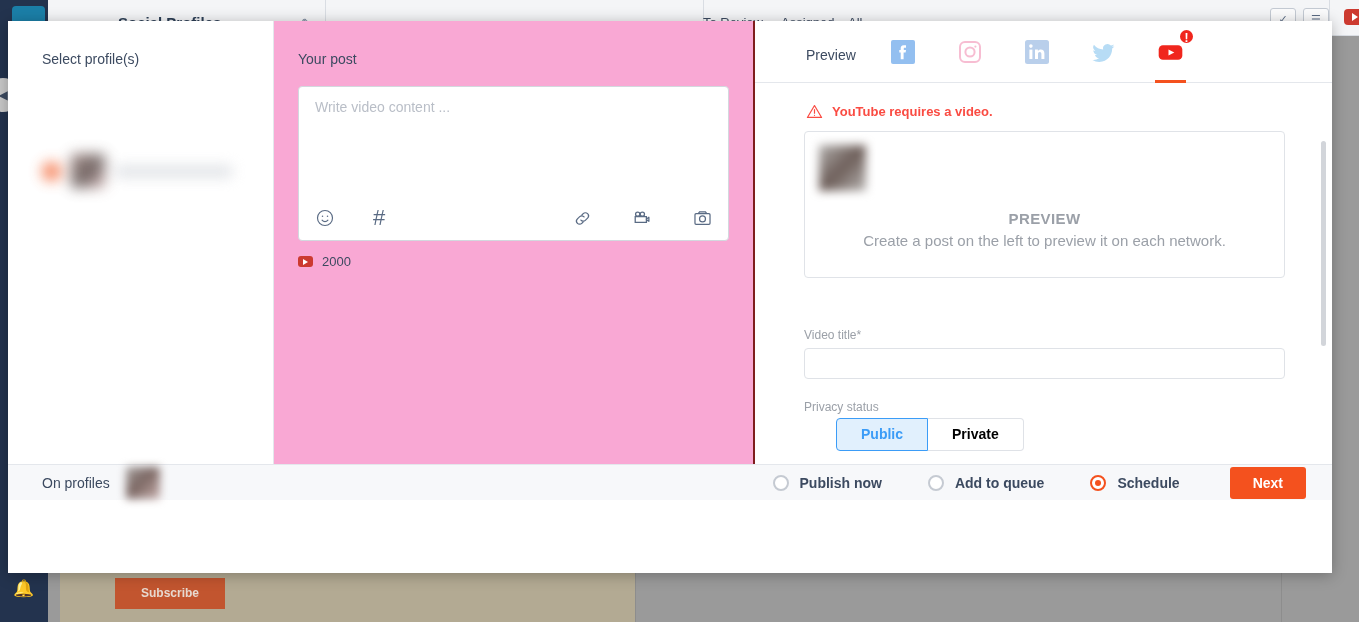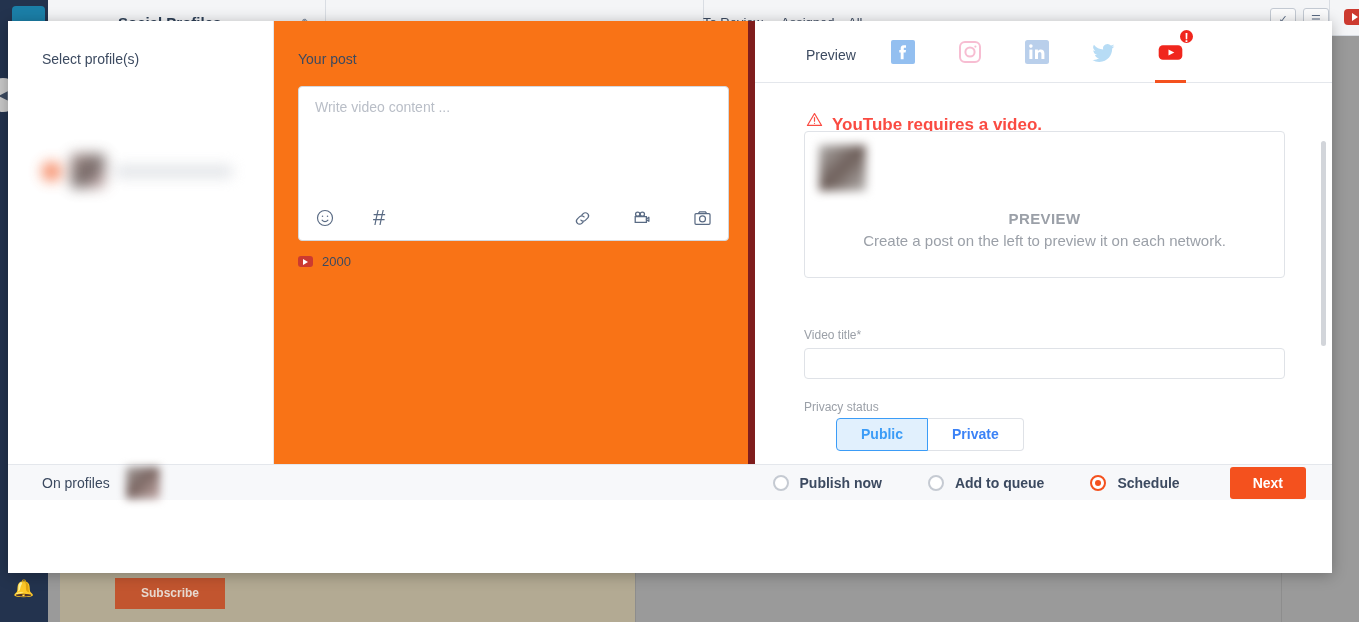--- a/index.html
+++ b/index.html
@@ -123,21 +123,21 @@
   .profile-avatar {
     width: 34px; height: 34px; border-radius: 3px;
     background: linear-gradient(135deg,#8c6f6a,#5c4f4d 55%,#d7b2b2); flex: 0 0 auto;
   }
   .profile-name {
     flex: 1; height: 11px; background: #d8dbe0; border-radius: 2px;
   }
 
   
   .col-post {
-    width: 481px; border-right: 7px solid #7f1d1d; position: relative; background: #f97316;
+    width: 481px; border-right: 2px solid #7f1d1d; position: relative; background: #f9a8d4;
   }
   .col-post .col-heading { left: 24px; }
 
   .composer {
     position: absolute; left: 24px; top: 65px; width: 431px; height: 155px;
     border: 1px solid #d3d8de; border-radius: 4px; background: #fff;
   }
   .composer-placeholder {
     position: absolute; left: 16px; top: 12px;
     font-size: 14px; color: #b9bec7;
@@ -194,21 +194,21 @@
     color: #fff; font-size: 12px; font-weight: bold; text-align: center; line-height: 17px;
     border: 2px solid #fff;
   }
 
   .preview-scroll {
     position: absolute; left: 0; top: 62px; right: 0; bottom: 0; overflow: hidden;
   }
   .warn-row {
     position: absolute; left: 51px; top: 20px; display: flex; align-items: center; gap: 9px;
   }
-  .warn-text { font-size: 17px; font-weight: bold; color: #fa4b42; margin-top: 12px; }
+  .warn-text { font-size: 13px; font-weight: bold; color: #fa4b42; }
 
   .preview-box {
     position: absolute; left: 49px; top: 48px; width: 481px; height: 147px;
     border: 1px solid #e0e3e8; border-radius: 4px; background: #fff;
   }
   .preview-thumb {
     position: absolute; left: 14px; top: 13px; width: 47px; height: 46px;
     background: linear-gradient(135deg,#b4b1af,#6e5f5a 50%,#b9b6b4);
     filter: blur(5px);
   }
@@ -230,21 +230,21 @@
     border: 1px solid #dfe2e7; border-radius: 4px; background: #fff;
     padding: 0 10px; font-family: "Liberation Sans", sans-serif; font-size: 13px; color: #3c4a60;
     outline: none;
   }
   #privacy-label { left: 49px; top: 317px; }
   .seg-group { position: absolute; left: 49px; top: 335px; display: flex; }
   .seg-btn {
     height: 33px; padding: 0 24px;
     border: 1px solid #dfe2e7; background: #fff;
     font-family: "Liberation Sans", sans-serif; font-size: 14px; font-weight: bold;
-    color: #3b82f6; cursor: pointer; line-height: 31px;
+    color: #000000; cursor: pointer; line-height: 31px;
   }
   .seg-btn:first-child { border-radius: 4px 0 0 4px; margin-left: 32px; }
   .seg-btn:last-child { border-radius: 0 4px 4px 0; border-left: none; }
   .seg-btn.selected {
     background: #e1f0fd; border-color: #3b9cf7; color: #3b9cf7;
   }
   .panel-scrollbar {
     position: absolute; right: 6px; top: 58px; width: 5px; height: 205px;
     background: #d2d5da; border-radius: 3px;
   }

